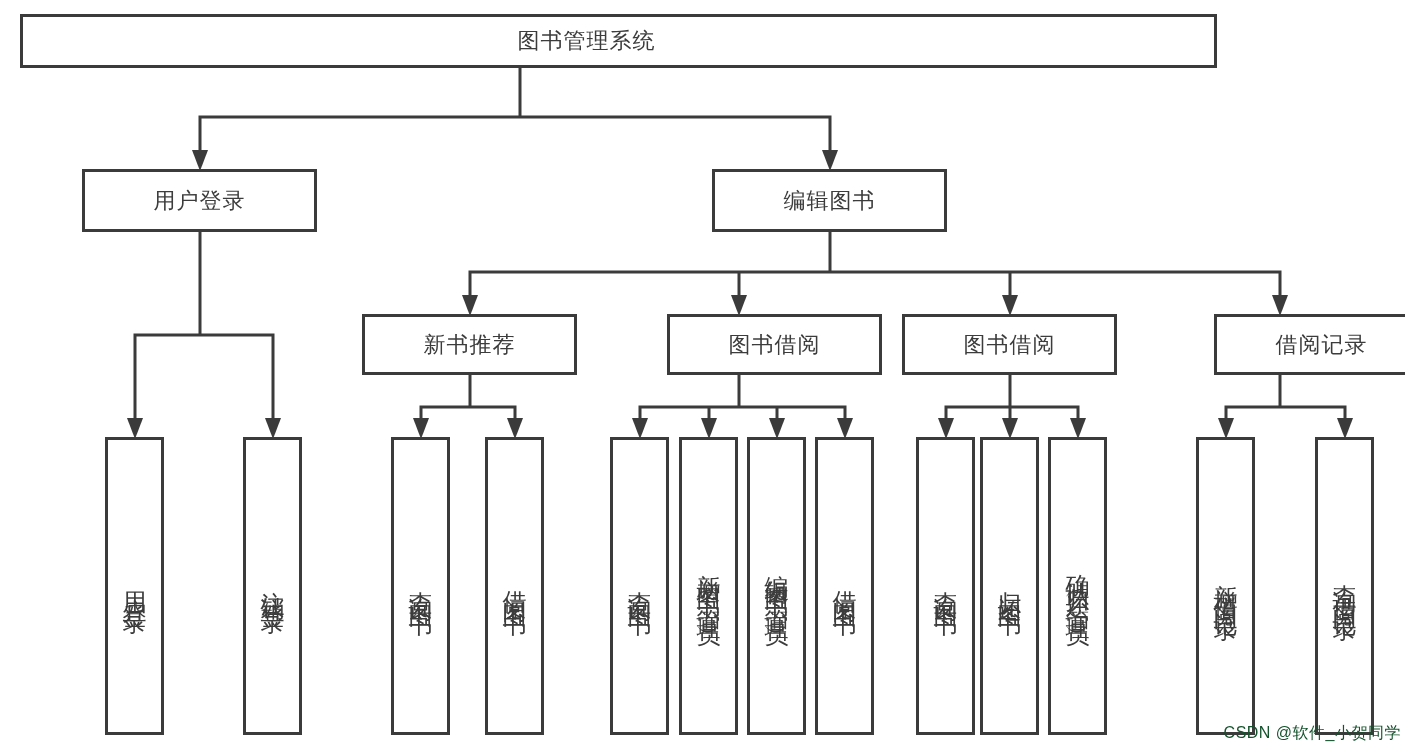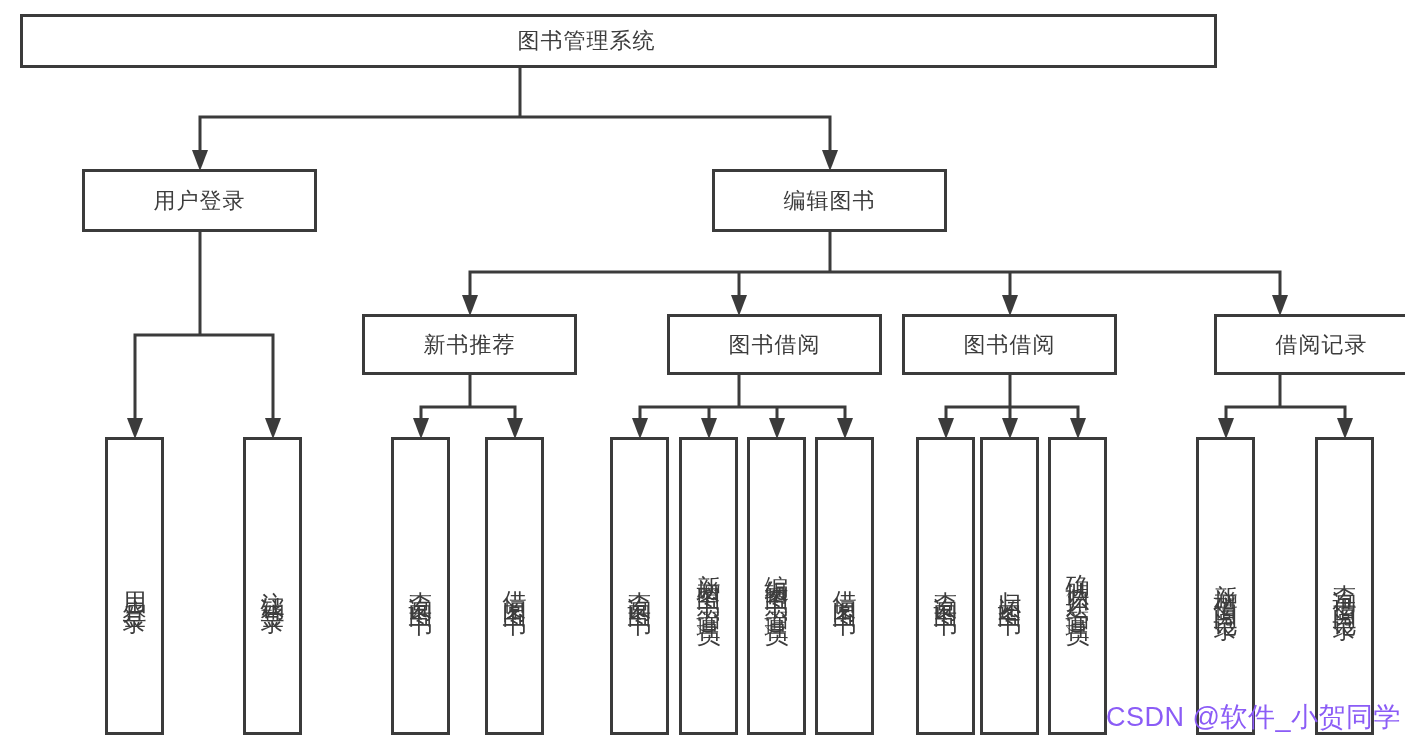--- a/index.html
+++ b/index.html
@@ -59,23 +59,23 @@
   .lf-7  { left: 747px; }
   .lf-8  { left: 815px; }
   .lf-9  { left: 916px; }
   .lf-10 { left: 980px; }
   .lf-11 { left: 1048px; }
   .lf-12 { left: 1196px; }
   .lf-13 { left: 1315px; }
   #watermark {
     position: absolute;
     right: 4px;
-    bottom: 12px;
-    font-size: 27px;
-    color: #8b5cf6;
+    bottom: 3px;
+    font-size: 16px;
+    color: #14532d;
     letter-spacing: 0.5px;
     z-index: 5;
   }
 </style>
 </head>
 <body>
 
 <div id="canvas">
 
   <svg id="wires" viewBox="0 0 1405 747" xmlns="http://www.w3.org/2000/svg">

